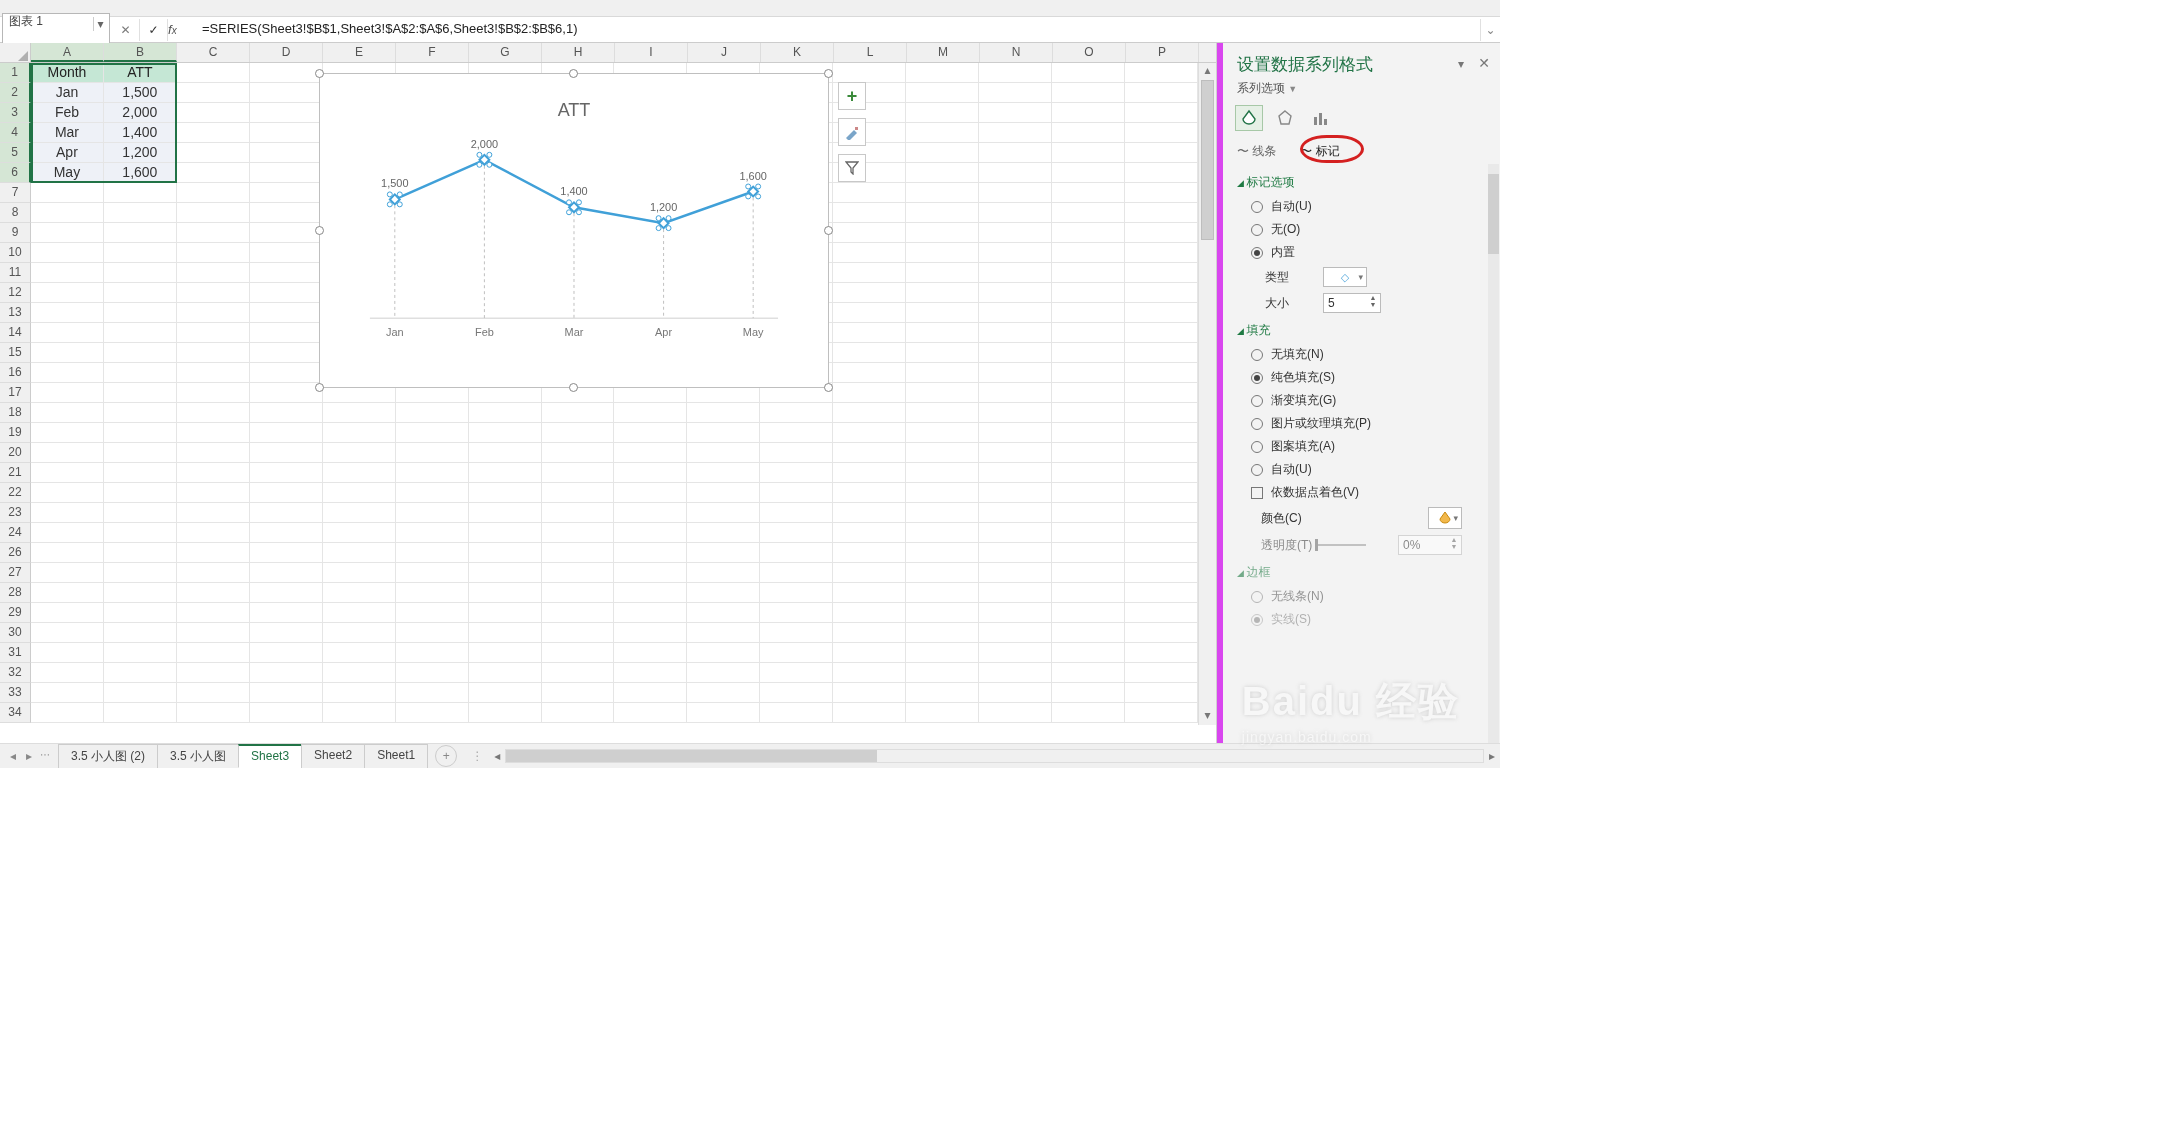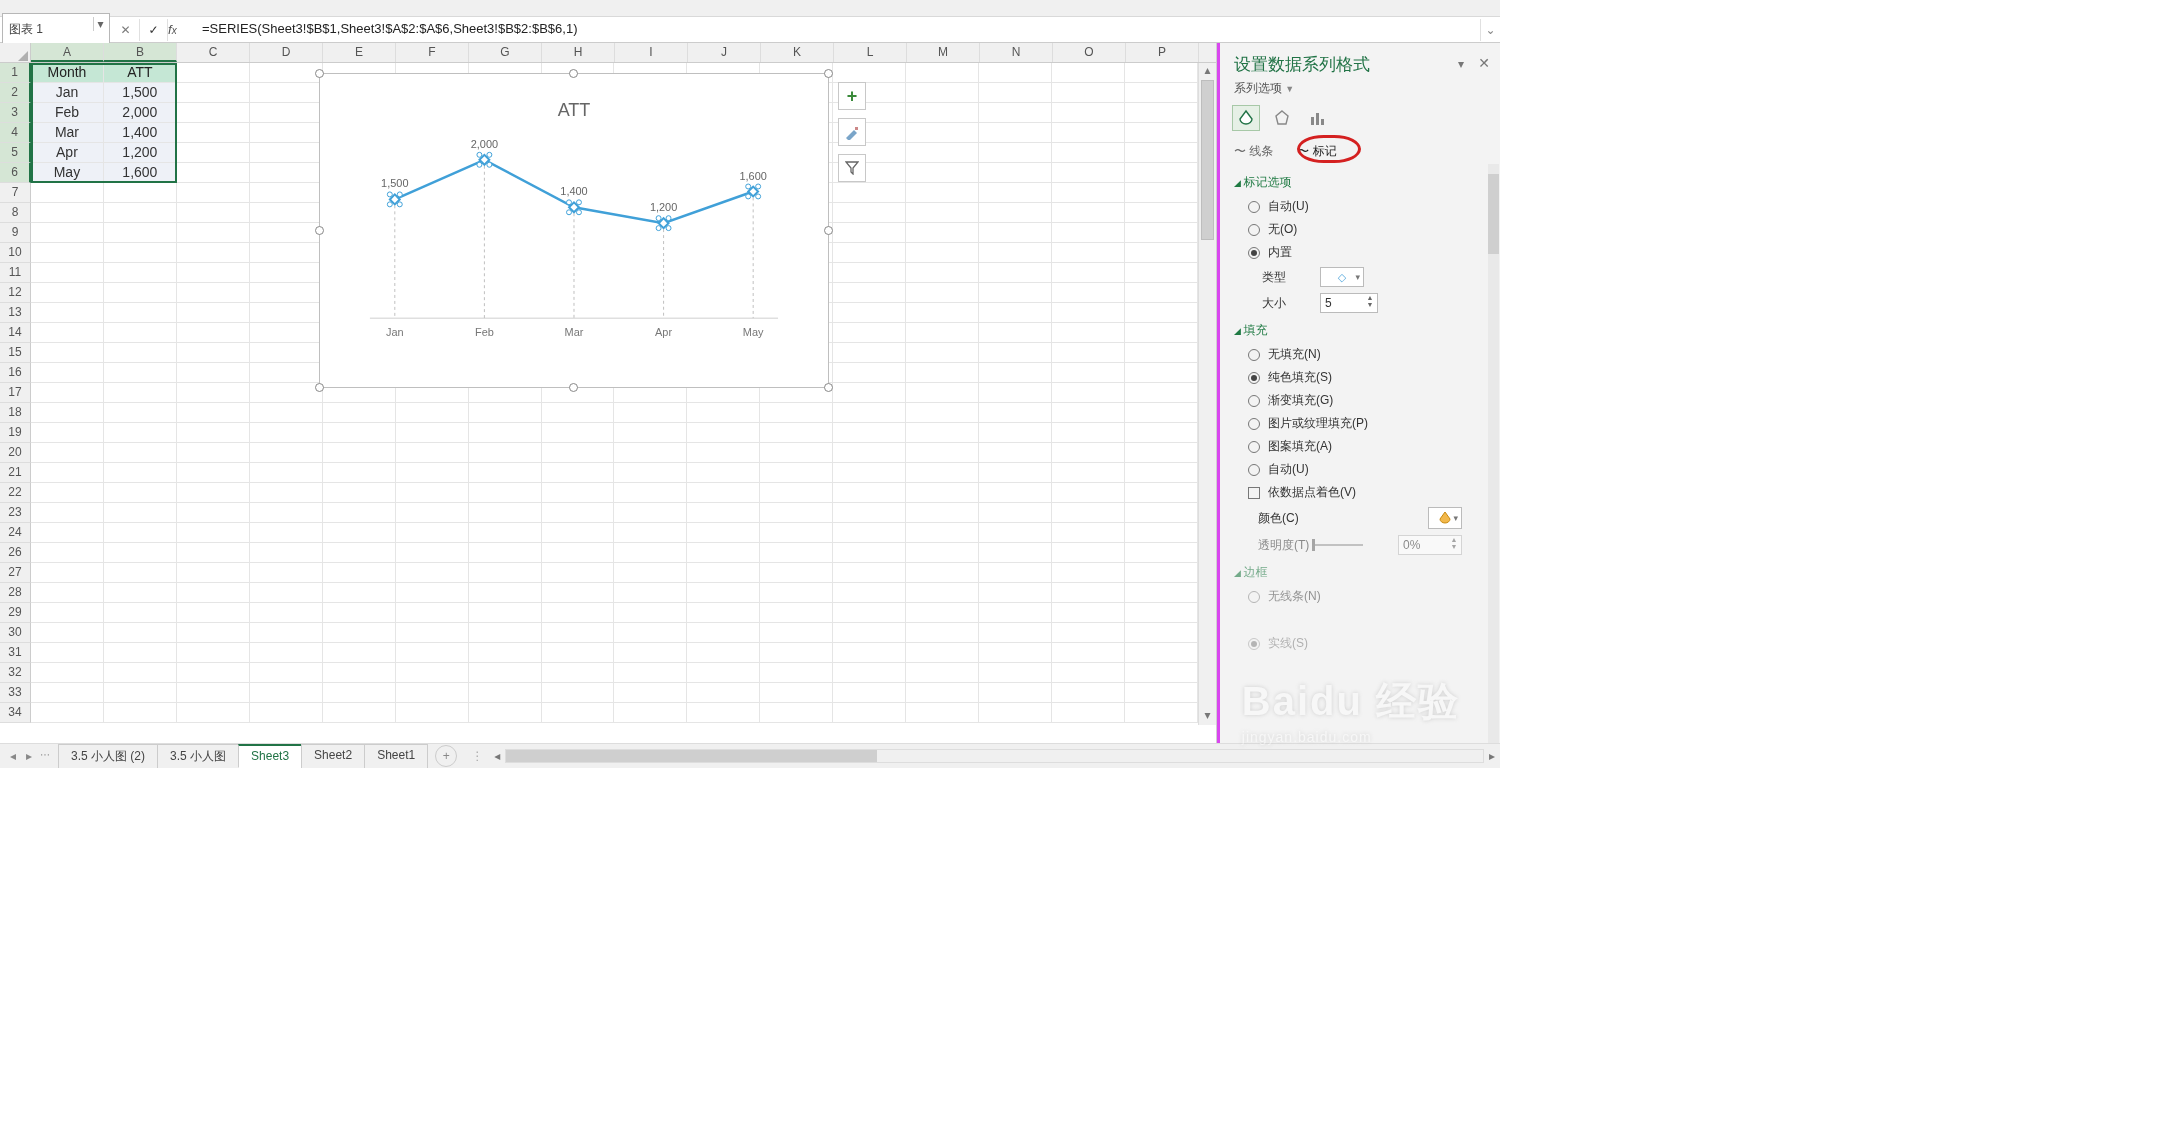--- a/index.html
+++ b/index.html
@@ -4,33 +4,33 @@
 <style>
   * { box-sizing: border-box; font-family: "Microsoft YaHei", "Segoe UI", Arial, sans-serif; }
   body { margin:0; padding:0; background:#fff; font-size:12px; color:#444; user-select:none; }
   .app { width:1500px; height:780px; position:relative; background:#fff; }
 
   
   .top-strip { height:17px; background:#f0f0f0; border-bottom:1px solid #d9d9d9; }
 
   
   .formula-bar { height:26px; display:flex; align-items:center; background:#fff; border-bottom:1px solid #ccc; }
-  .name-box { width:108px; height:22px; border:1px solid #b7b7b7; margin:0 2px; display:flex; align-items:center; padding:16px 6px; background:#fff; position:relative; }
+  .name-box { width:108px; height:22px; border:1px solid #b7b7b7; margin:0 2px; display:flex; align-items:flex-end; padding:16px 6px; background:#fff; position:relative; }
   .name-box .dd { position:absolute; right:2px; top:3px; width:14px; height:14px; border-left:1px solid #ccc; display:flex; align-items:center; justify-content:center; color:#666;}
   .fx-group { display:flex; align-items:center; gap:0; }
   .fx-btn { width:28px; height:22px; display:flex; align-items:center; justify-content:center; color:#7a7a7a; border-right:1px solid #e0e0e0;}
   .fx-btn.enter { color:#333; }
   .fx-label { width:28px; font-style:italic; text-align:left; color:#555; font-size:13px; }
   .formula-input { flex:1; height:22px; padding:2px 6px; font-size:13px; color:#222; }
   .formula-bar .expand { width:20px; text-align:center; color:#888; border-left:1px solid #e0e0e0; height:22px; line-height:22px;}
 
   
   .content { display:flex; height:700px; }
   .grid-zone { flex:1; position:relative; overflow:hidden; border-right:1px solid #d0d0d0; }
-  .side-pane { width:283px; background:#f3f3f3; border-left:3px solid #d946ef; display:flex; flex-direction:column; position:relative;}
+  .side-pane { width:283px; background:#f3f3f3; border-left:6px solid #d946ef; display:flex; flex-direction:column; position:relative;}
 
   
   .col-headers { display:flex; height:20px; border-bottom:1px solid #ccc; background:#f0f0f0;}
   .corner { width:31px; border-right:1px solid #ccc; background:#f0f0f0; position:relative;}
   .corner::after{content:""; position:absolute; right:2px; bottom:1px; width:0;height:0; border:5px solid transparent; border-right-color:#b0b0b0; border-bottom-color:#b0b0b0;}
   .ch { width:73px; border-right:1px solid #ddd; text-align:center; line-height:19px; color:#555; background:#f0f0f0;}
   .ch.selAB { background:#d5e6d5; border-bottom:2px solid #217346;}
   .rows { position:absolute; top:20px; left:0; right:18px; bottom:18px; overflow:hidden;}
   .row { display:flex; height:20px; }
   .rh { width:31px; border-right:1px solid #ccc; border-bottom:1px solid #ddd; background:#f0f0f0; text-align:center; line-height:19px; color:#555;}
@@ -973,21 +973,21 @@
                 <span>▼</span>
               </span>
             </span>
         </div>
 
         <div class="sec-head" style="opacity:0.6;">边框</div>
         <div class="radio-row" style="opacity:0.5;">
             <span class="radio"></span>
             <span>无线条(N)</span>
           </div>
-        <div class="radio-row" style="opacity:0.35;margin-top:24px;">
+        <div class="radio-row" style="opacity:0.35;">
             <span class="radio on"></span>
             <span>实线(S)</span>
           </div>
       </div>
     </div>
   </div>
 
   <div class="tabs-zone">
     <div class="tab-nav">
       <span>◂</span>

